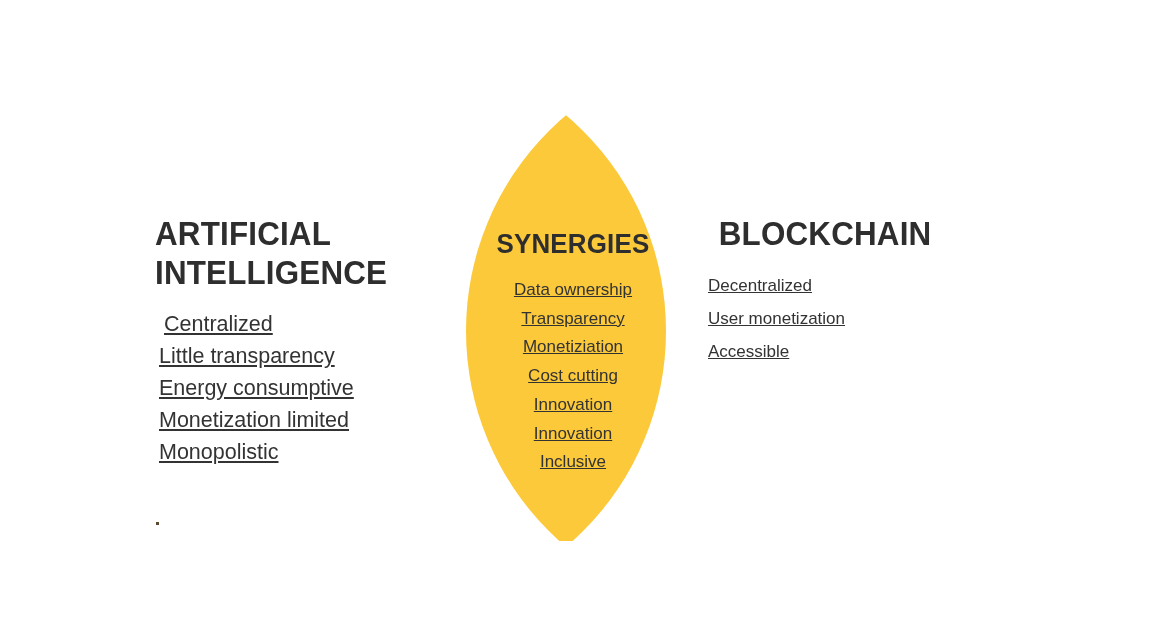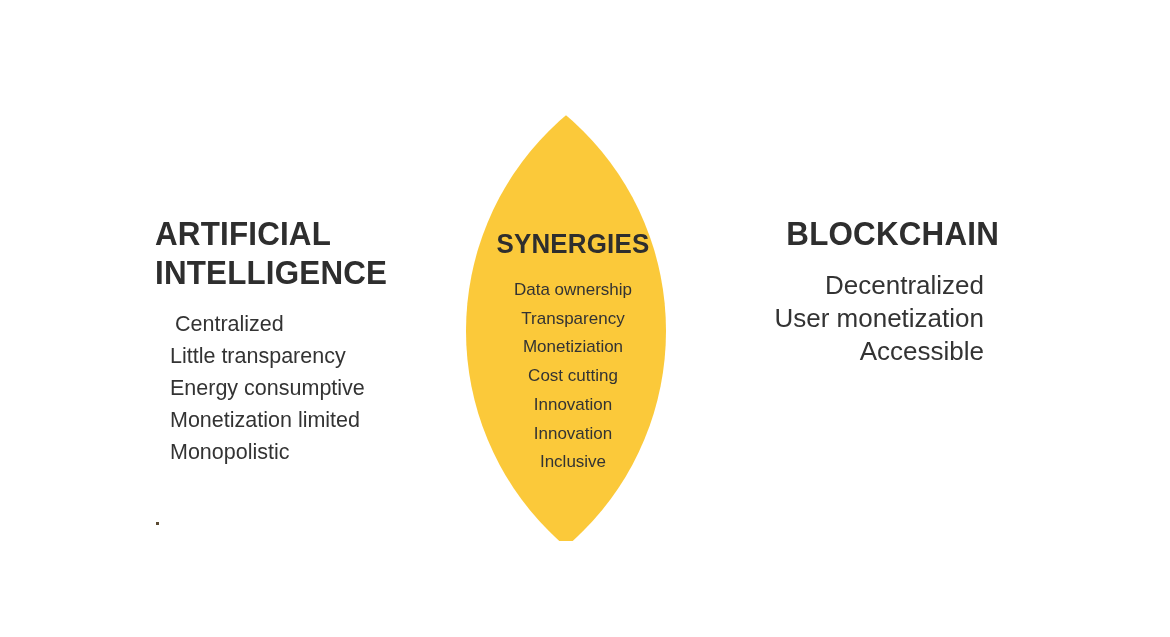--- a/index.html
+++ b/index.html
@@ -44,23 +44,24 @@
   }
 
   .heading {
     font-weight: bold;
     color: #2e2e2e;
     letter-spacing: 0.2px;
     margin: 0;
   }
 
   .list {
-    margin: 15px;
+    margin: 4px;
     padding: 0;
     list-style: none;
+    text-decoration: underline;
   }
   .list li { white-space: nowrap; }
 
   
   #panel-ai {
     left: 155px;
     top: 214px;
     width: 300px;
     text-align: left;
   }
@@ -93,31 +94,30 @@
     margin-top: 16px;
     font-size: 17px;
     line-height: 28.7px;
   }
 
   
   #panel-blockchain {
     left: 704px;
     top: 214px;
     width: 295px;
-    text-align: right;
   }
   #panel-blockchain .heading {
     font-size: 33px;
     line-height: 39px;
     transform: scaleX(0.95);
     transform-origin: right center;
   }
   #panel-blockchain .list {
     margin-top: 16px;
-    font-size: 26px;
+    font-size: 17px;
     line-height: 33px;
   }
 
   
   #stray-dot {
     position: absolute;
     left: 156px;
     top: 522px;
     width: 3px;
     height: 3px;

